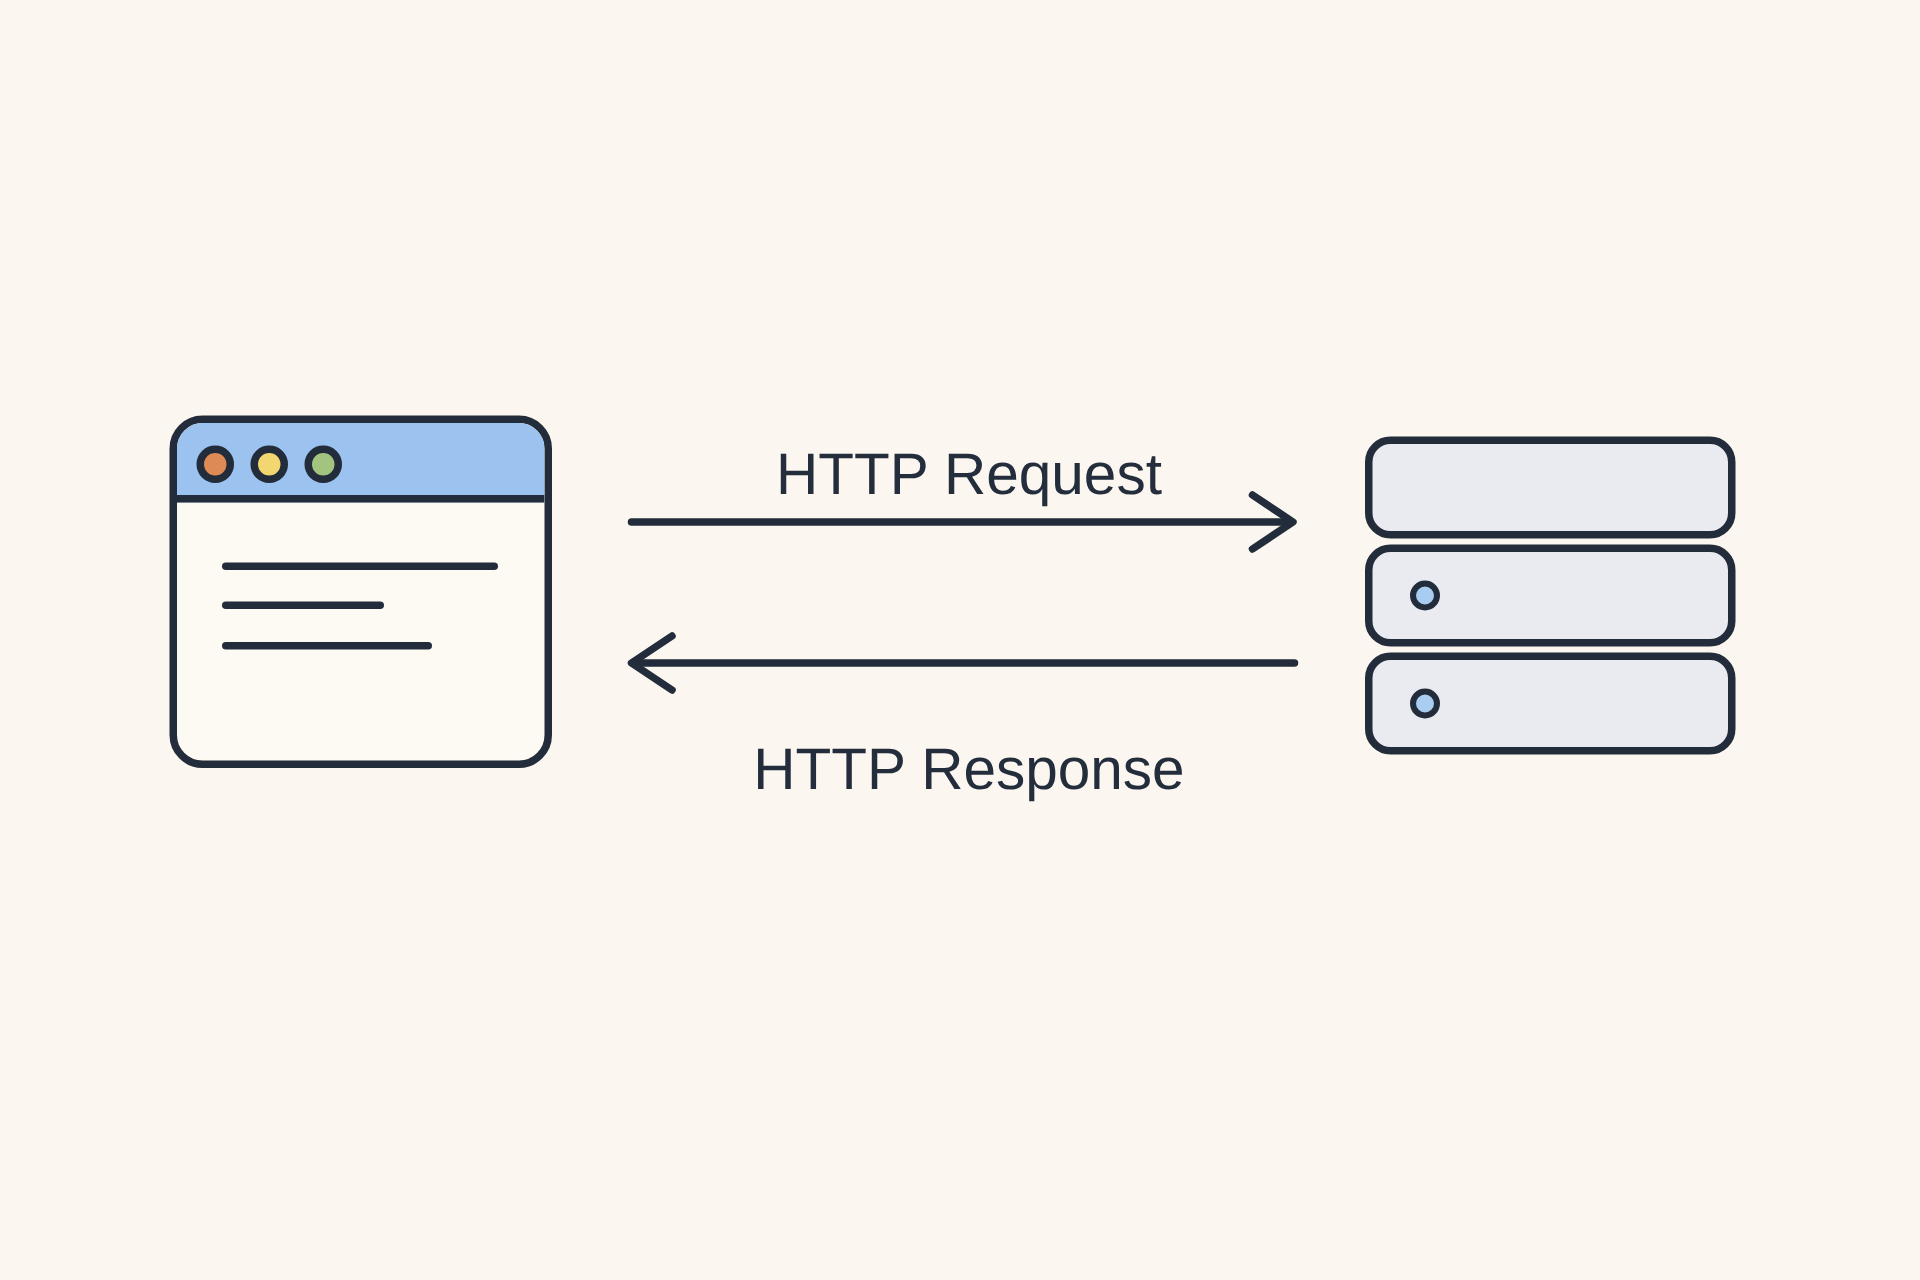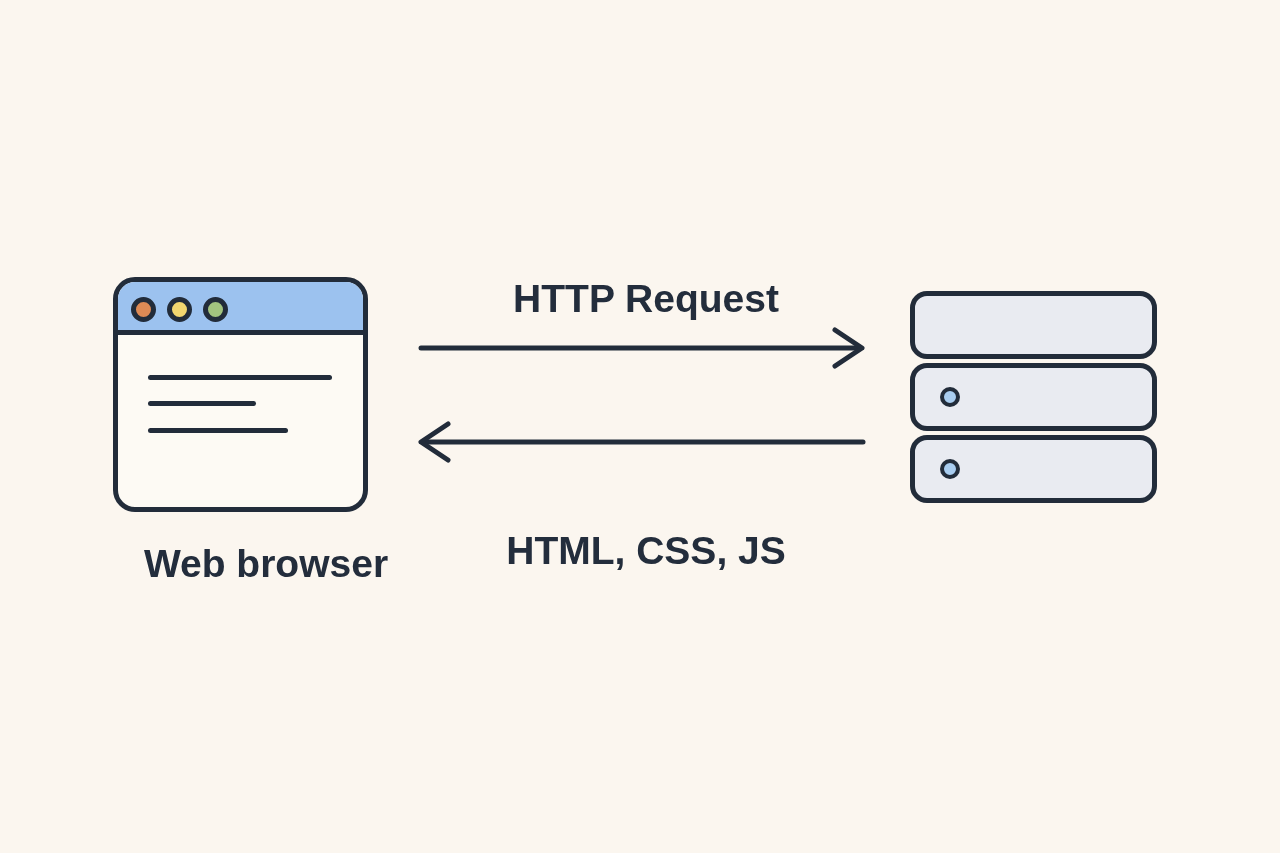--- a/index.html
+++ b/index.html
@@ -73,25 +73,26 @@
   .arrow-svg line,.arrow-svg polyline{
     stroke:var(--outline);stroke-width:5;
     stroke-linecap:round;stroke-linejoin:round;fill:none;
   }
   .arrow-request{left:418px;top:326px;}
   .arrow-response{left:418px;top:420px;}
 
   
   .diagram-text{
     position:absolute;
-    font-size:39px;font-weight:700;
+    font-size:39px;font-weight:400;
     color:var(--text);
     text-align:center;
     white-space:nowrap;
     line-height:1;
+    margin-top:18px;
   }
   .label-request{left:420px;top:279px;width:452px;}
   .label-response{left:420px;top:476px;width:452px;}
   .label-response-sub{left:420px;top:531px;width:452px;}
   .label-browser{left:140px;top:544px;width:252px;}
   .label-server{left:910px;top:544px;width:247px;}
 </style>
 </head>
 <body>
 
@@ -123,19 +124,18 @@
     <polyline points="417,4 444,22 417,40"></polyline>
   </svg>
 
   <svg class="arrow-svg arrow-response" width="452" height="46" viewBox="0 0 452 46">
     <line x1="8" y1="22" x2="445" y2="22"></line>
     <polyline points="30,4 3,22 30,40"></polyline>
   </svg>
 
   <div class="diagram-text label-request">HTTP Request</div>
 
+  <div class="diagram-text label-response">HTTP Response</div>
 
-  <div class="diagram-text label-response-sub">HTML, CSS, JS</div>
 
-  <div class="diagram-text label-browser">Web browser</div>
 
 
 </div>
 
 </body></html>

